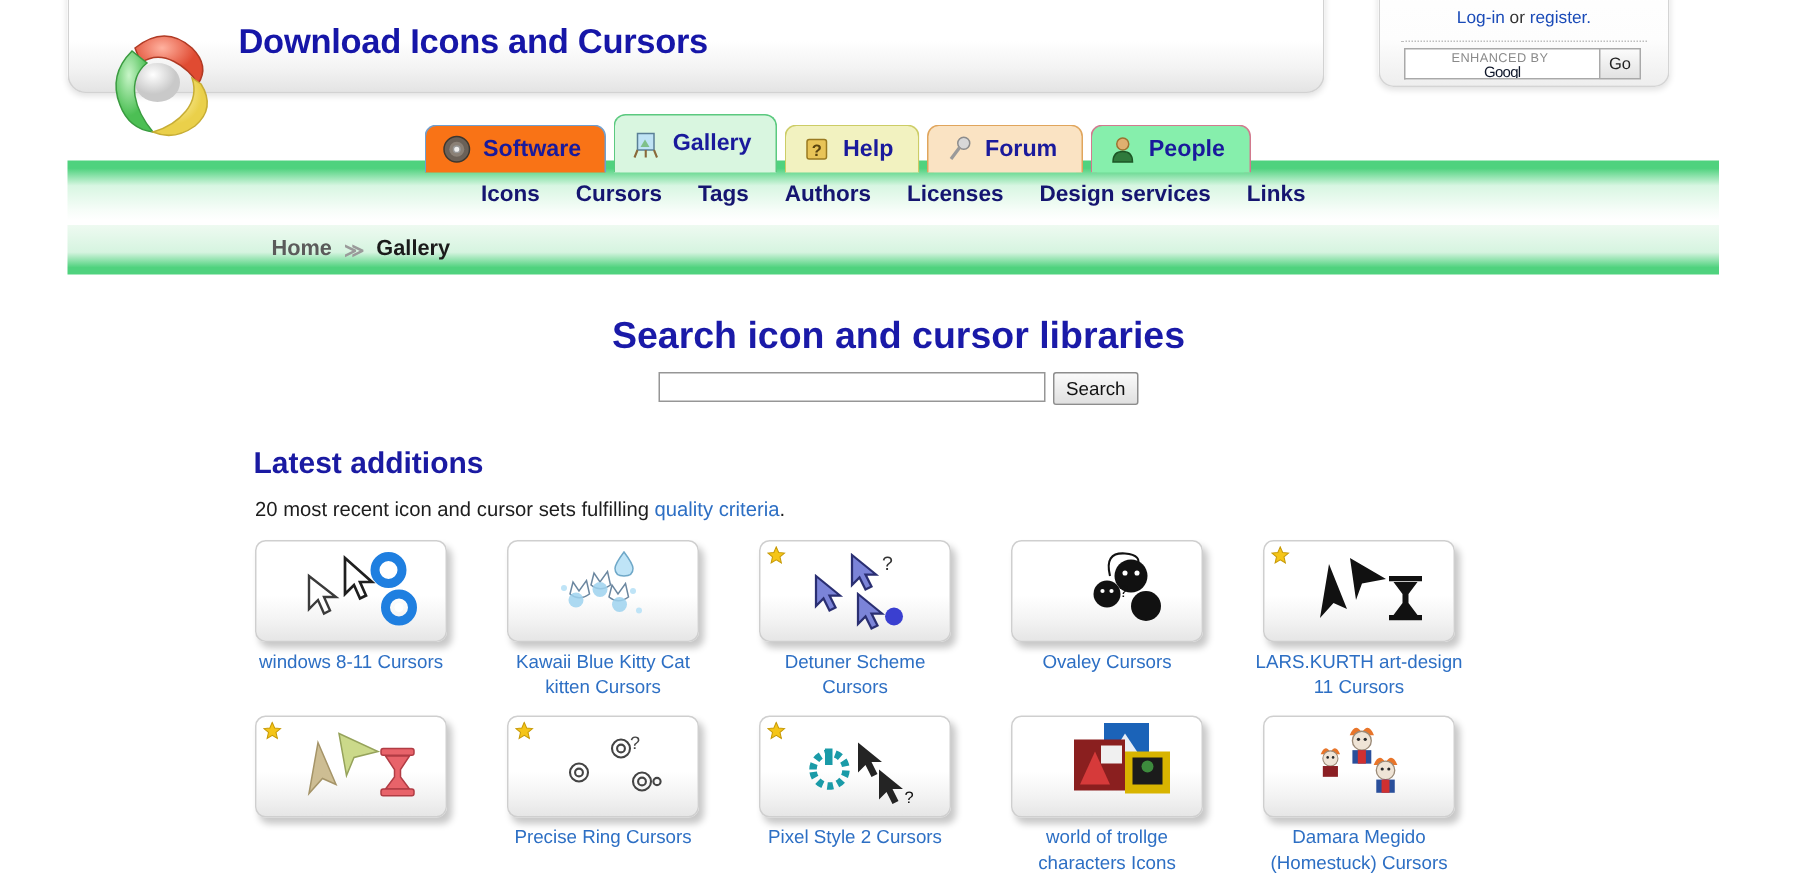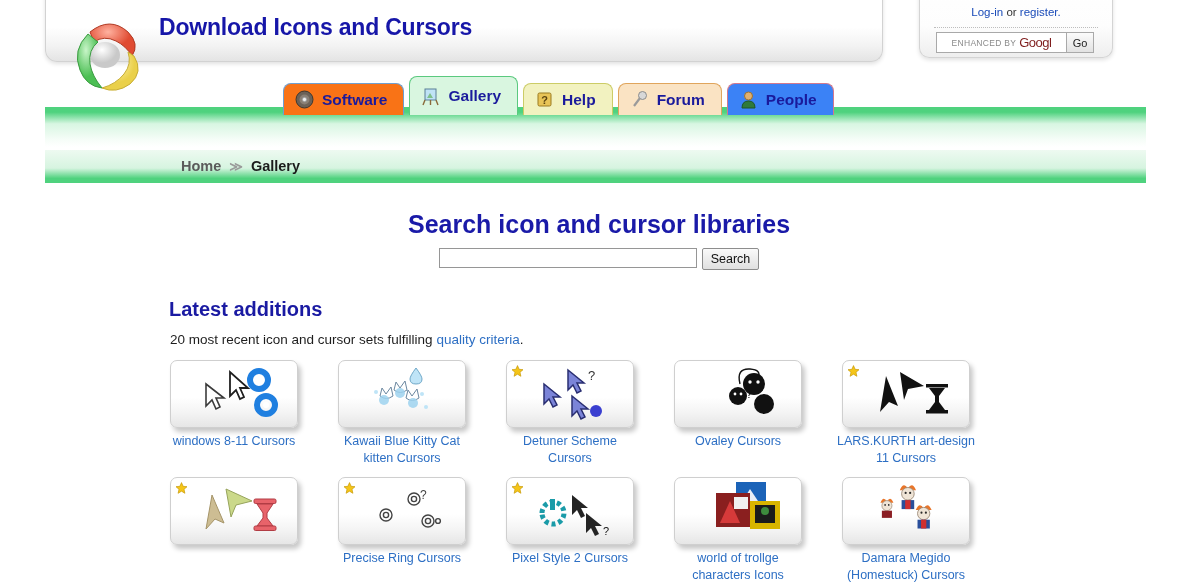--- a/index.html
+++ b/index.html
@@ -60,28 +60,28 @@
     border-top: 1px dotted #bdbdbd;
   }
   #gsearch {
     position: absolute; left: 16px; top: 52px;
     display: flex; align-items: stretch;
   }
   #gsearch-field {
     width: 130px; height: 21px;
     border: 1px solid #a9a9a9; border-right: none;
     background: #ffffff;
-    display: flex; align-items: center; justify-content: center;
-    overflow: hidden; white-space: nowrap;
+    display: flex; align-items: center; justify-content: flex-start;
+    overflow: hidden; white-space: nowrap; flex-direction: column;
   }
   .g-enh {
     font-size: 8.5px; color: #8a8a8a; letter-spacing: .3px;
     text-transform: uppercase; margin-right: 3px;
   }
-  .g-logo { font-size: 13px; color: #7f1d1d; letter-spacing: -.5px; }
+  .g-logo { font-size: 10px; color: #0f172a; letter-spacing: -.5px; }
   #gsearch-go {
     width: 28px; height: 21px;
     border: 1px solid #a9a9a9;
     background: linear-gradient(180deg,#fbfbfb,#e2e2e2);
     font-size: 11px; color: #222;
     display: flex; align-items: center; justify-content: center;
   }
 
   
   #tabs {
@@ -302,31 +302,40 @@
     <div class="tab" style="background:#fae3c3;border-color:#e0a55c;">
       <span class="tab-ico">
         <svg width="19" height="19" viewBox="0 0 19 19">
           <circle cx="12.5" cy="5.5" r="4" fill="#d8d8d8" stroke="#8c8c8c"></circle>
           <path d="M10 8 L4 16" stroke="#9a9a9a" stroke-width="2.2" fill="none"></path>
         </svg>
       </span>
       <span>Forum</span>
     </div>
 
-    <div class="tab" style="background:#3b82f6;border-color:#d2798e;">
+    <div class="tab" style="background:#86efac;border-color:#d2798e;">
       <span class="tab-ico">
         <svg width="19" height="19" viewBox="0 0 19 19">
           <circle cx="9.5" cy="6" r="4" fill="#e0b070" stroke="#9c7230"></circle>
           <path d="M3 18 Q3 11 9.5 11 Q16 11 16 18 Z" fill="#2f7a3c" stroke="#1d5626"></path>
         </svg>
       </span>
       <span>People</span>
     </div>
   </div>
 
+  <div id="subnav">
+    <span>Icons</span>
+    <span>Cursors</span>
+    <span>Tags</span>
+    <span>Authors</span>
+    <span>Licenses</span>
+    <span>Design services</span>
+    <span>Links</span>
+  </div>
 
   <div id="breadcrumb">
     <span id="crumb-home">Home</span>
     <span id="crumb-sep">≫</span>
     <span id="crumb-current">Gallery</span>
   </div>
 
   <div id="search-heading">Search icon and cursor libraries</div>
 
   <div id="latest-title">Latest additions</div>

